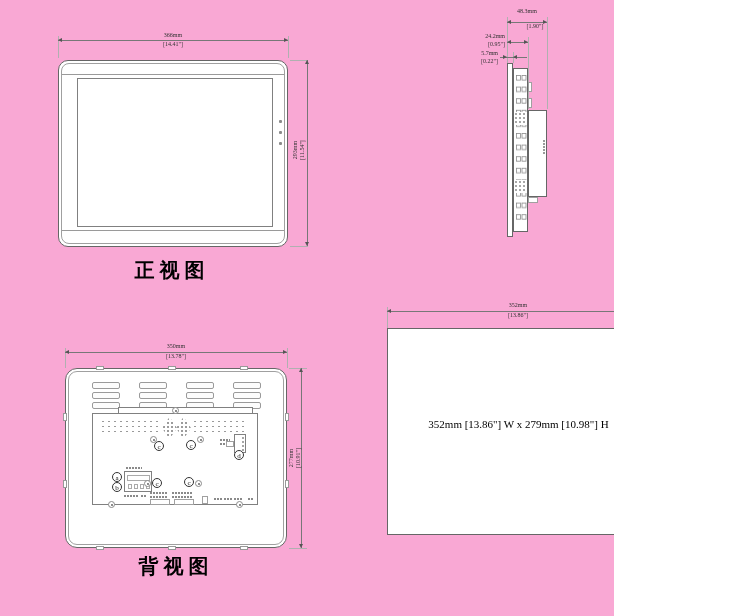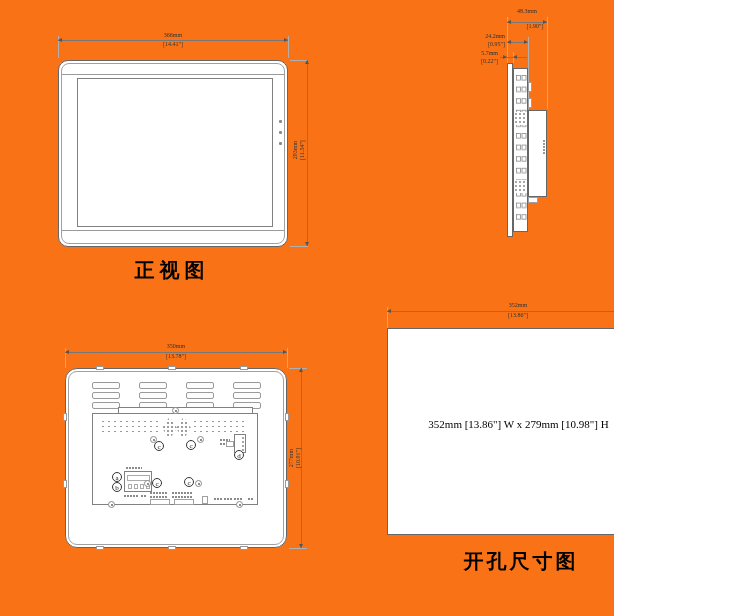--- a/index.html
+++ b/index.html
@@ -1,18 +1,18 @@
 <!DOCTYPE html>
 <html><head>
 <meta charset="utf-8">
 <style>
   *{margin:0;padding:0;box-sizing:border-box}
   html,body{background:#fff}
   body{width:730px;height:616px;font-family:"Liberation Serif",serif;color:#222}
-  .canvas{position:relative;width:614px;height:616px;background:#f97316;overflow:hidden}
+  .canvas{position:relative;width:614px;height:616px;background:#f9a8d4;overflow:hidden}
   .grp{position:absolute}
   .abs{position:absolute}
   .box{position:absolute;border:1px solid #666;background:#fff}
   .thin{border-color:#a0a0a0}
   .mid{border-color:#808080}
   .lh{position:absolute;height:0;border-top:1px solid #777}
   .lv{position:absolute;width:0;border-left:1px solid #777}
   .ext{border-color:#b0b0b0}
   .soft{border-color:#9a9a9a}
   .dt{position:absolute;font-size:6px;line-height:7px;color:#333;text-align:center;white-space:nowrap}
@@ -215,20 +215,21 @@
 
     <div class="lh ext" style="left:249px;top:28px;width:18px"></div>
     <div class="lh ext" style="left:249px;top:208px;width:18px"></div>
     <div class="lv" style="left:261px;top:28px;height:180px"></div>
     <div class="ar ar-u" style="left:259px;top:28px"></div>
     <div class="ar ar-d" style="left:259px;top:204px"></div>
     <div class="vdim" style="left:233px;top:111px">
       <span>277mm</span>
       <span>[10.91"]</span>
     </div>
+    <div class="vtitle" style="left:56px;top:213px;width:160px">背视图</div>
   </div>
 
   <div class="grp" style="left:380px;top:290px;width:350px;height:320px">
     <div class="lv ext" style="left:7px;top:17px;height:21px"></div>
     <div class="lv ext" style="left:270px;top:17px;height:21px"></div>
     <div class="lh" style="left:7px;top:21px;width:263px"></div>
     <div class="ar ar-l" style="left:7px;top:19px"></div>
     <div class="ar ar-r" style="left:266px;top:19px"></div>
     <div class="dt" style="left:108px;top:12px;width:60px">352mm</div>
     <div class="dt" style="left:108px;top:22px;width:60px">[13.86"]</div>
@@ -238,16 +239,15 @@
 
     <div class="lh ext" style="left:272px;top:38px;width:18px"></div>
     <div class="lh ext" style="left:272px;top:245px;width:18px"></div>
     <div class="lv" style="left:285px;top:38px;height:207px"></div>
     <div class="ar ar-u" style="left:283px;top:38px"></div>
     <div class="ar ar-d" style="left:283px;top:241px"></div>
     <div class="vdim" style="left:268px;top:134px">
       <span>279mm</span>
       <span>[10.98"]</span>
     </div>
-    <div class="vtitle" style="left:71px;top:258px;width:140px;letter-spacing:3px">开孔尺寸图</div>
   </div>
 
 </div>
 
 </body></html>

